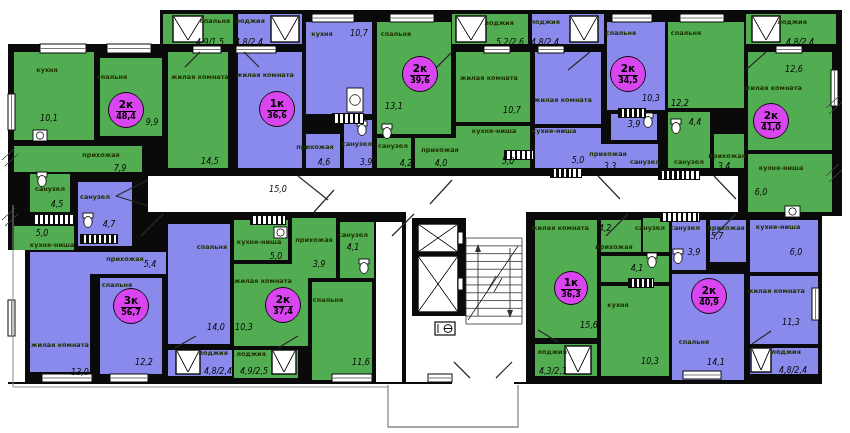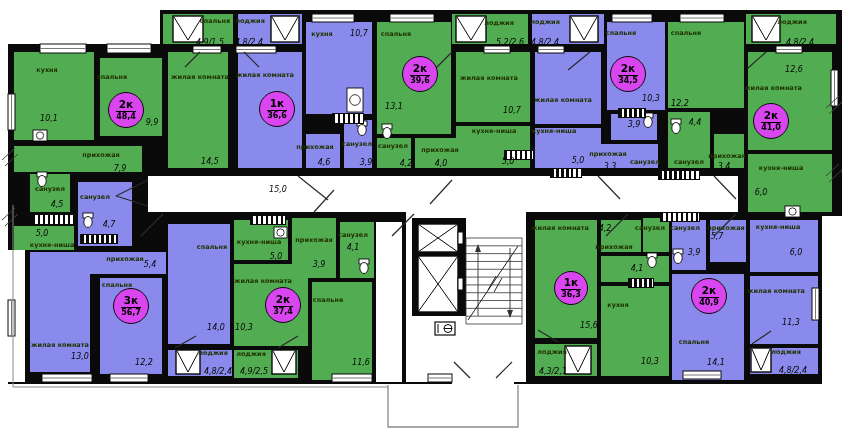--- a/index.html
+++ b/index.html
@@ -326,21 +326,21 @@
     <div class="lnum" style="left: 634px; top: 124px;">3,9</div>
     <div class="lnum" style="left: 610px; top: 166px;">3,3</div>
     <div class="lnum" style="left: 680px; top: 103px;">12,2</div>
     <div class="lnum" style="left: 695px; top: 122px;">4,4</div>
     <div class="lnum" style="left: 724px; top: 166px;">3,4</div>
     <div class="lnum" style="left: 794px; top: 69px;">12,6</div>
     <div class="lnum" style="left: 761px; top: 192px;">6,0</div>
     <div class="lnum" style="left: 800px; top: 42px;">4,8/2,4</div>
     <div class="lnum" style="left: 109px; top: 224px;">4,7</div>
     <div class="lnum" style="left: 150px; top: 264px;">5,4</div>
-    <div class="lnum" style="left: 80px; top: 356px;">13,0</div>
+    <div class="lnum" style="left: 80px; top: 372px;">13,0</div>
     <div class="lnum" style="left: 144px; top: 362px;">12,2</div>
     <div class="lnum" style="left: 216px; top: 327px;">14,0</div>
     <div class="lnum" style="left: 218px; top: 371px;">4,8/2,4</div>
     <div class="lnum" style="left: 276px; top: 256px;">5,0</div>
     <div class="lnum" style="left: 244px; top: 327px;">10,3</div>
     <div class="lnum" style="left: 319px; top: 264px;">3,9</div>
     <div class="lnum" style="left: 353px; top: 247px;">4,1</div>
     <div class="lnum" style="left: 361px; top: 362px;">11,6</div>
     <div class="lnum" style="left: 254px; top: 371px;">4,9/2,5</div>
     <div class="lnum" style="left: 605px; top: 228px;">4,2</div>

